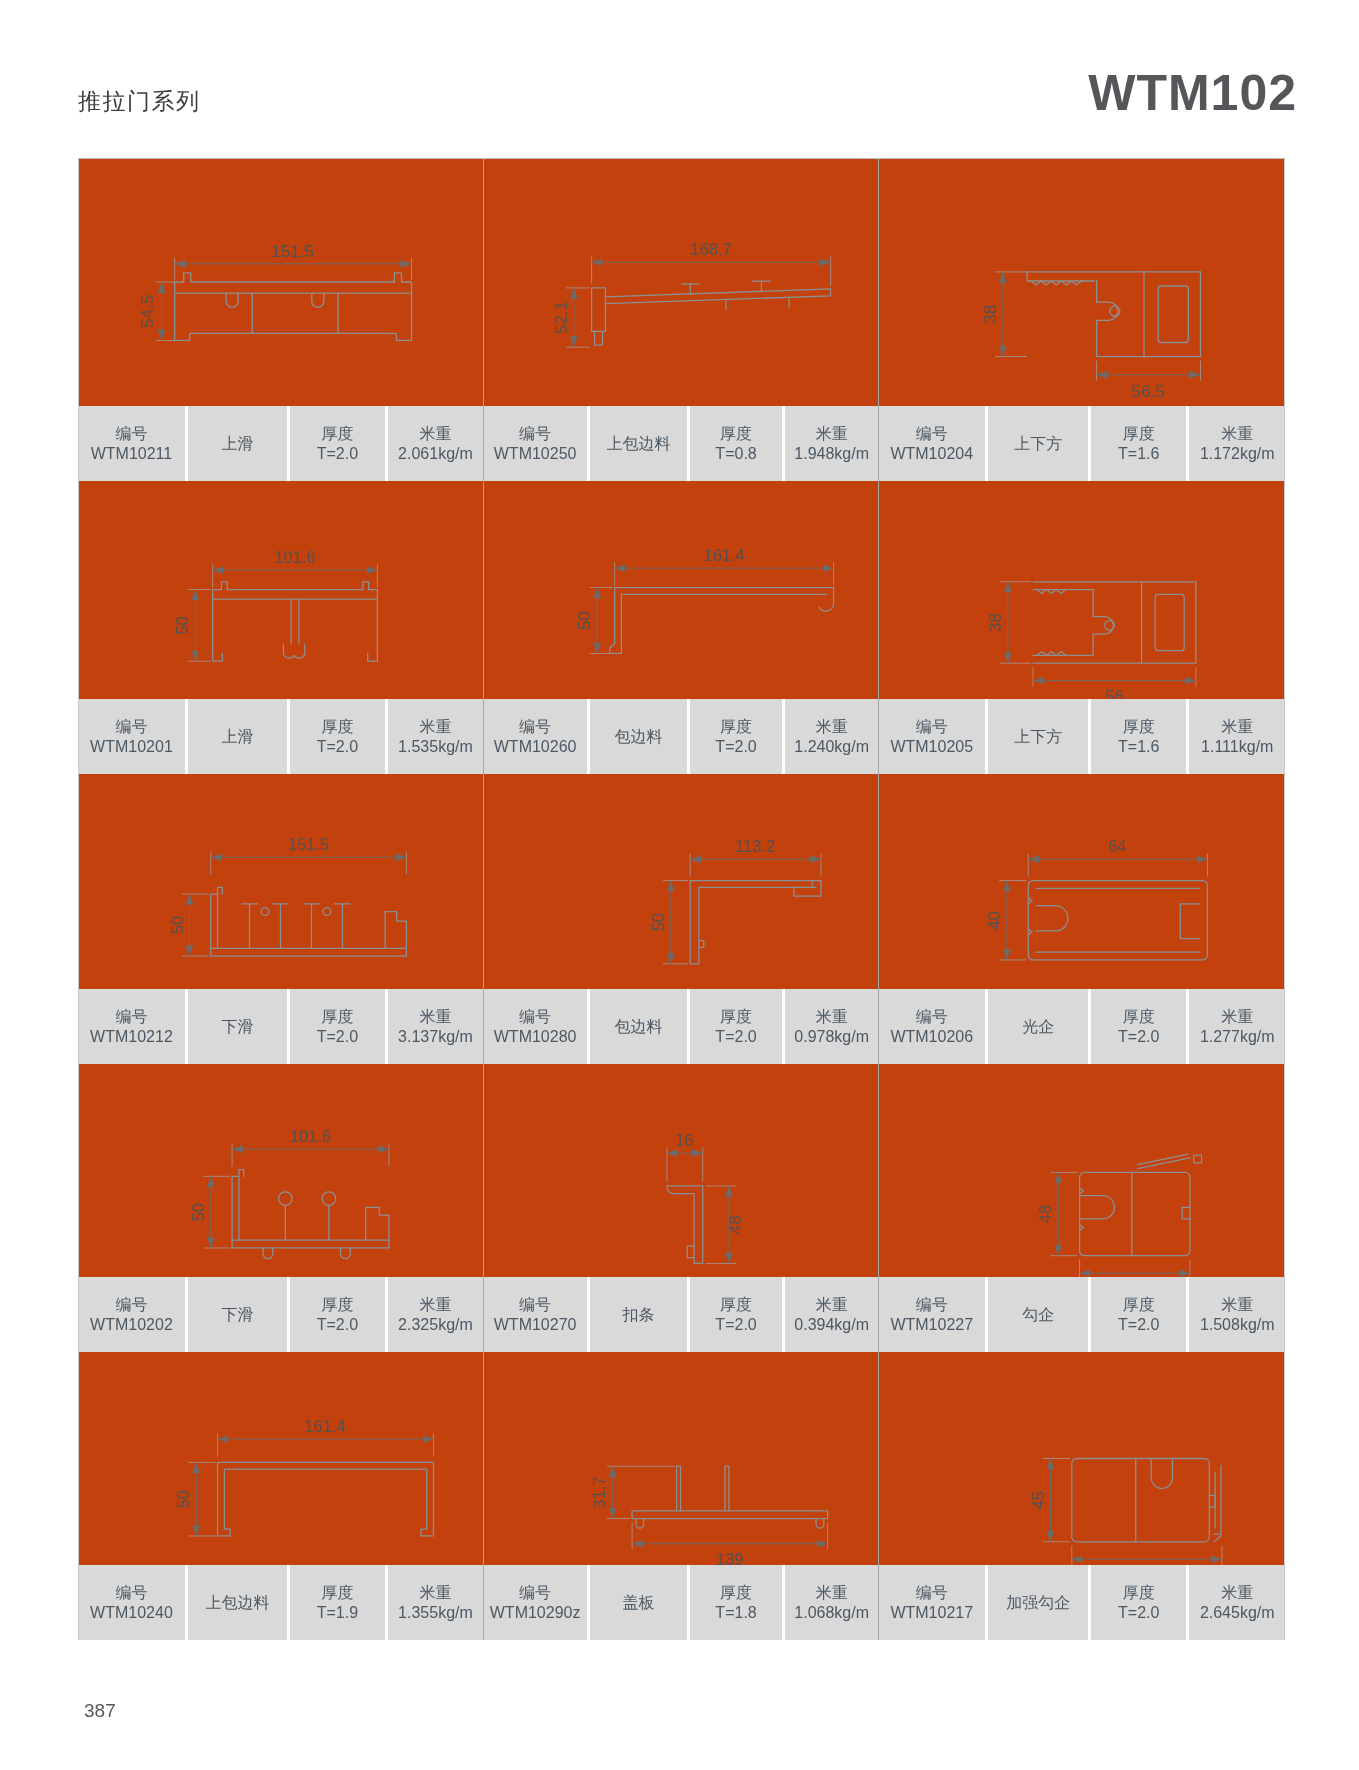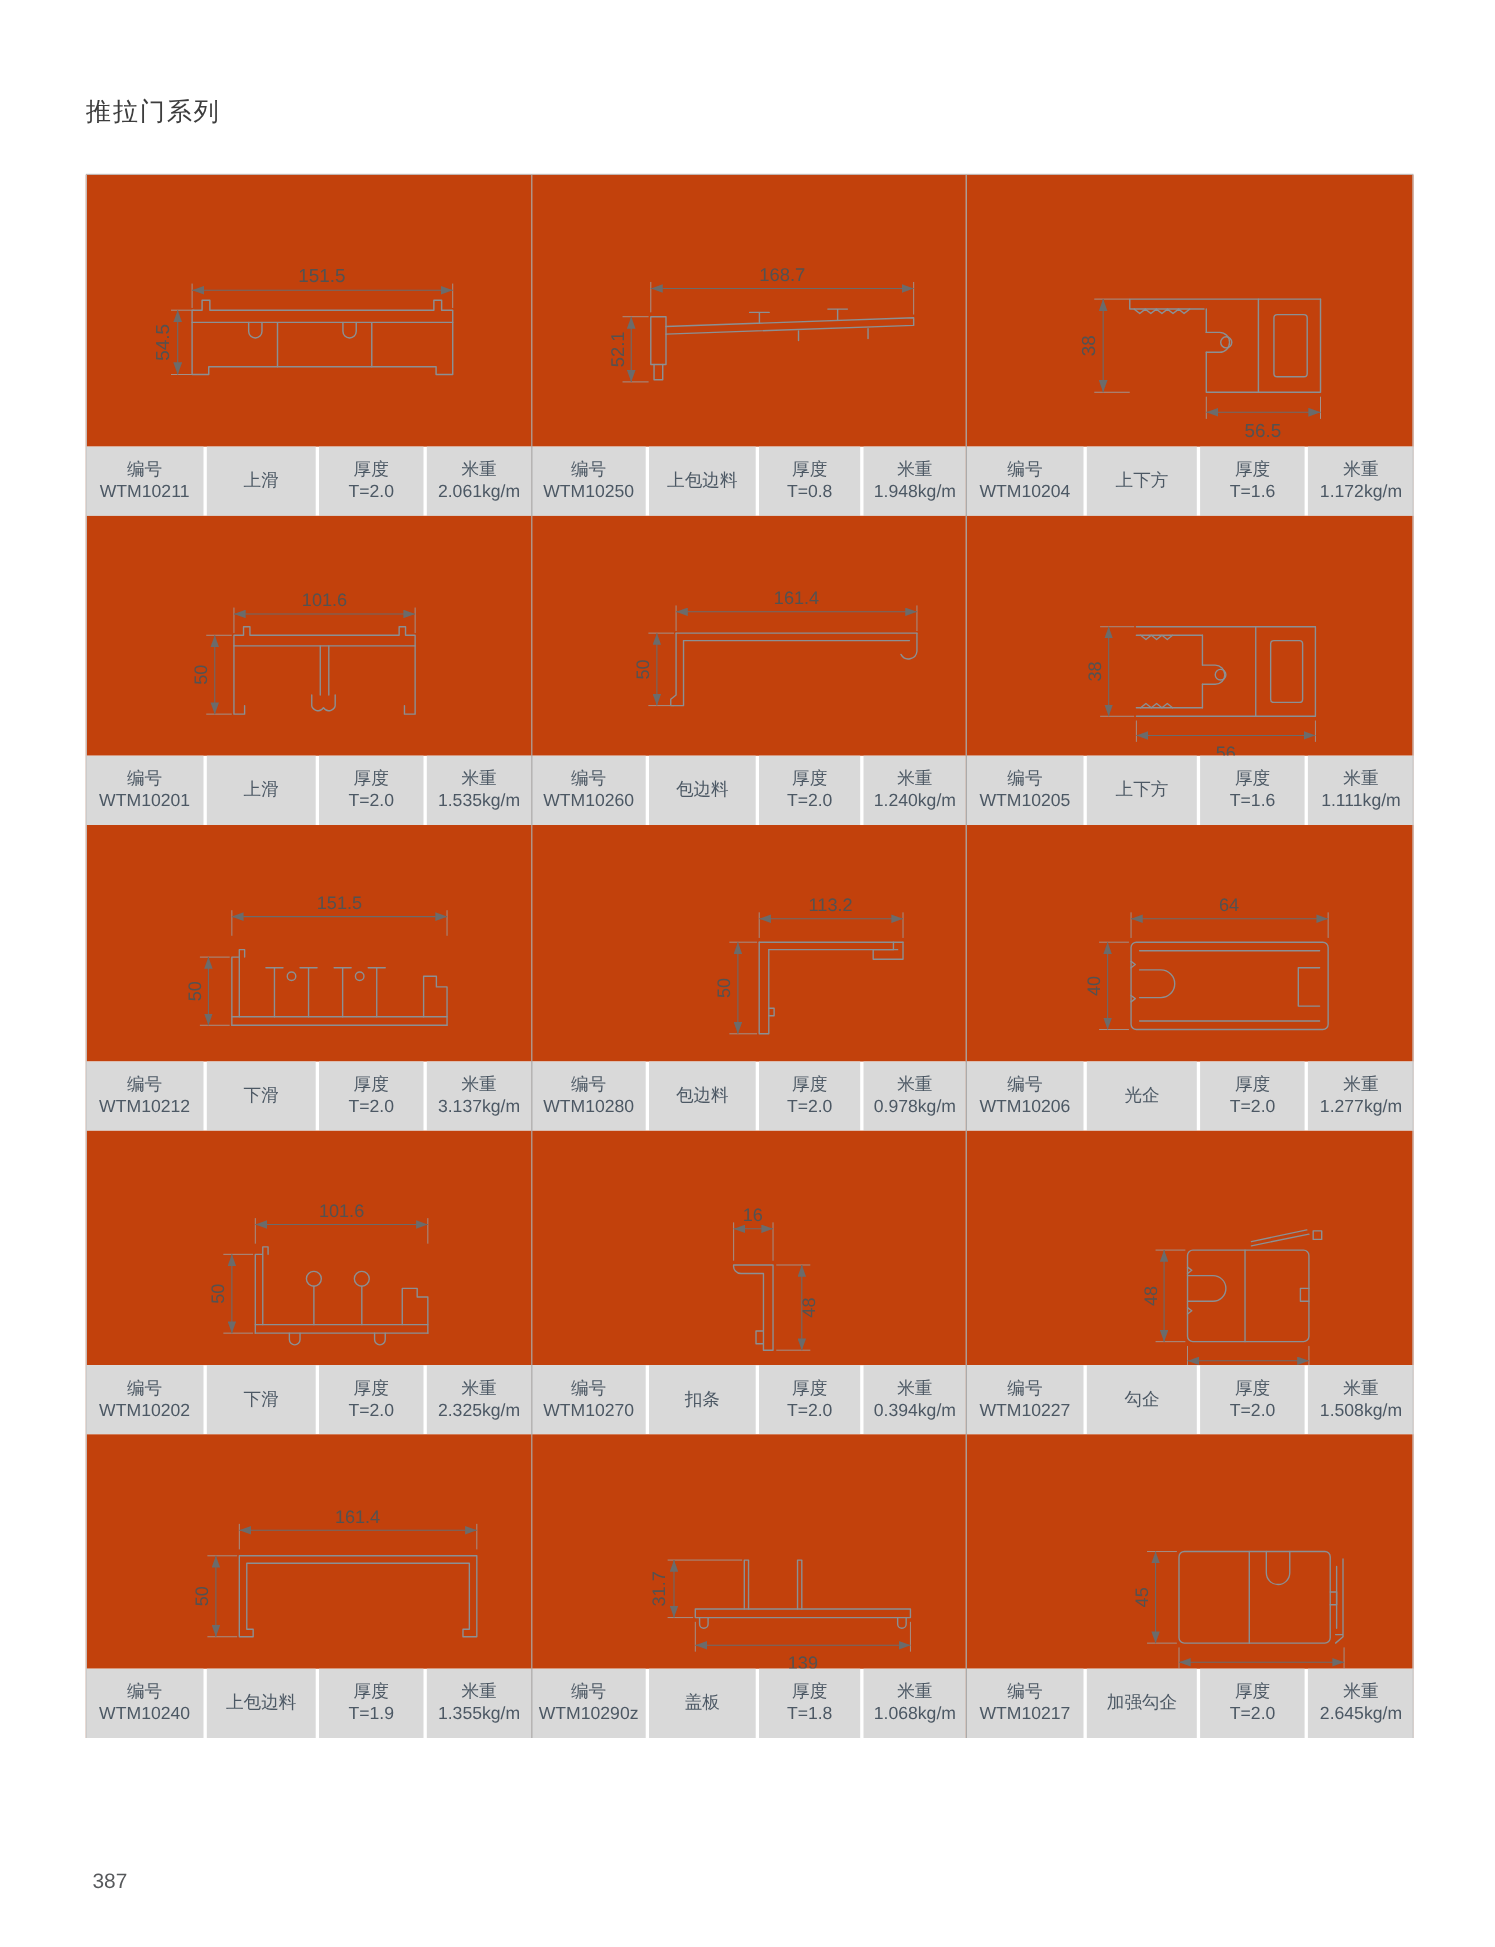--- a/index.html
+++ b/index.html
@@ -11,21 +11,21 @@
   .thead { height:55px; background:#d9d9d9; display:flex; align-items:center; padding-left:21px; box-sizing:border-box;
            font-size:20px; color:#474747; letter-spacing:2px; }
   .vl { position:absolute; top:0; bottom:0; width:1px; background:#a6a6a6; z-index:3; }
   .vl.outer { background:#c9c9c9; }
   .row { display:grid; grid-template-columns:405px 395px 407px; }
   .pcell { position:relative; background:#c2410c; }
   .draw { width:100%; }
   .r1 .draw { height:247px; } .r2 .draw { height:218px; } .r3 .draw { height:215px; }
   .r4 .draw { height:213px; } .r5 .draw { height:213px; }
   .draw svg { width:100%; height:100%; display:block; }
-  .info { height:63px; display:grid; grid-template-columns:27fr 25fr 24fr 24fr; gap:3px; background:#ffffff; }
+  .info { height:75px; display:grid; grid-template-columns:27fr 25fr 24fr 24fr; gap:3px; background:#ffffff; }
   .icell { background:#d9d9d9; display:flex; flex-direction:column; align-items:center; justify-content:center;
            text-align:center; color:#4c5864; font-size:16px; line-height:20px; }
   .pagenum { position:absolute; left:84px; top:1700px; font-size:19px; font-weight:400; color:#56585b; }
   svg .p { fill:none; stroke:#8b9094; stroke-width:1.3; stroke-linejoin:round; stroke-linecap:round; }
   svg .d { stroke:#6b6b6b; stroke-width:1; }
   svg .e { stroke:#9e9e9e; stroke-width:0.8; fill:none; }
   svg .dt { font-family:"Liberation Sans","DejaVu Sans",sans-serif; font-size:17px; fill:#525252; }
 </style>
 </head>
 <body>
@@ -34,20 +34,21 @@
   <defs>
     <marker id="arr" markerUnits="userSpaceOnUse" markerWidth="11" markerHeight="8" viewBox="0 0 11 8" refX="11" refY="4" orient="auto-start-reverse">
       <path d="M0,0 L11,4 L0,8 Z" fill="#6b6b6b"></path>
     </marker>
   </defs>
 </svg>
 
 <div class="page">
 
   <div class="series-title">推拉门系列</div>
+  <div class="model-code">WTM102</div>
 
   <div class="catalog">
     <div class="vl outer" style="left:0"></div>
     <div class="vl" style="left:405px"></div>
     <div class="vl" style="left:800px"></div>
     <div class="vl outer" style="right:0"></div>
 
 
     <div class="row r1">
       <div class="pcell">

